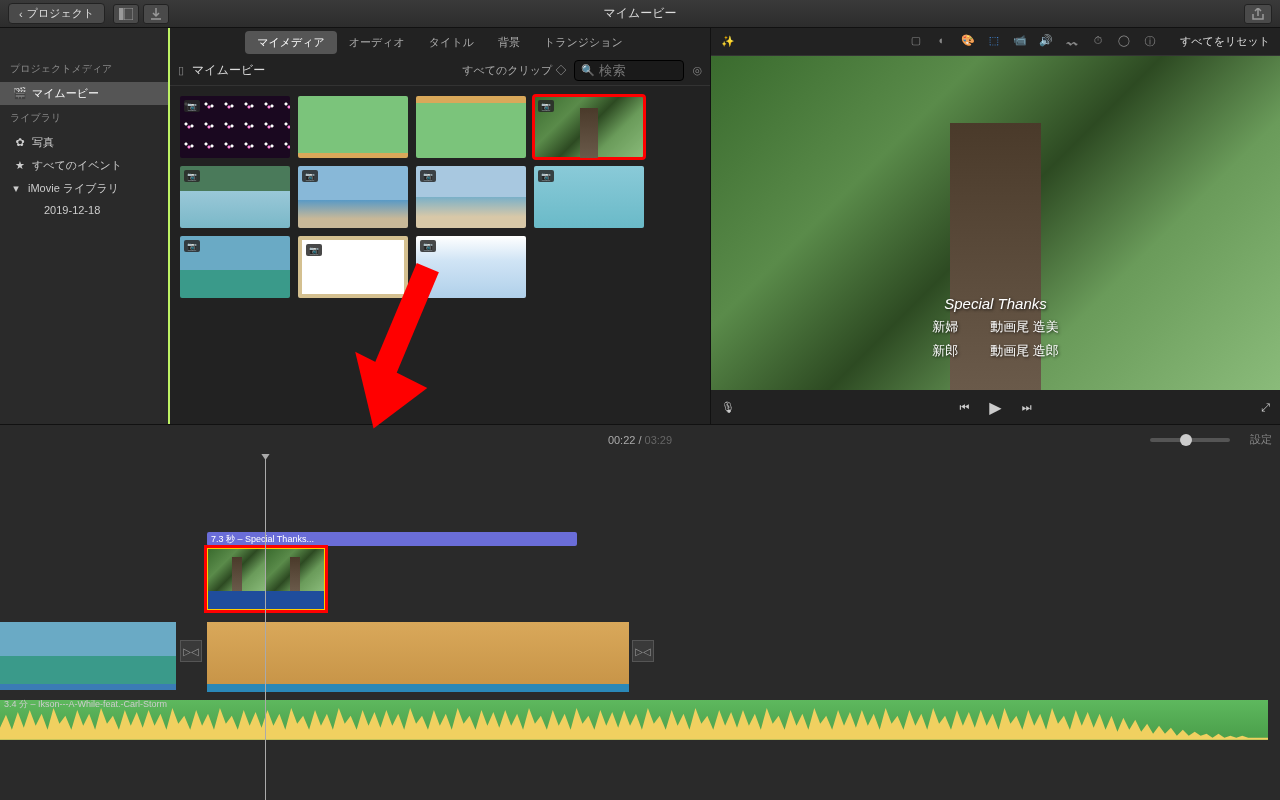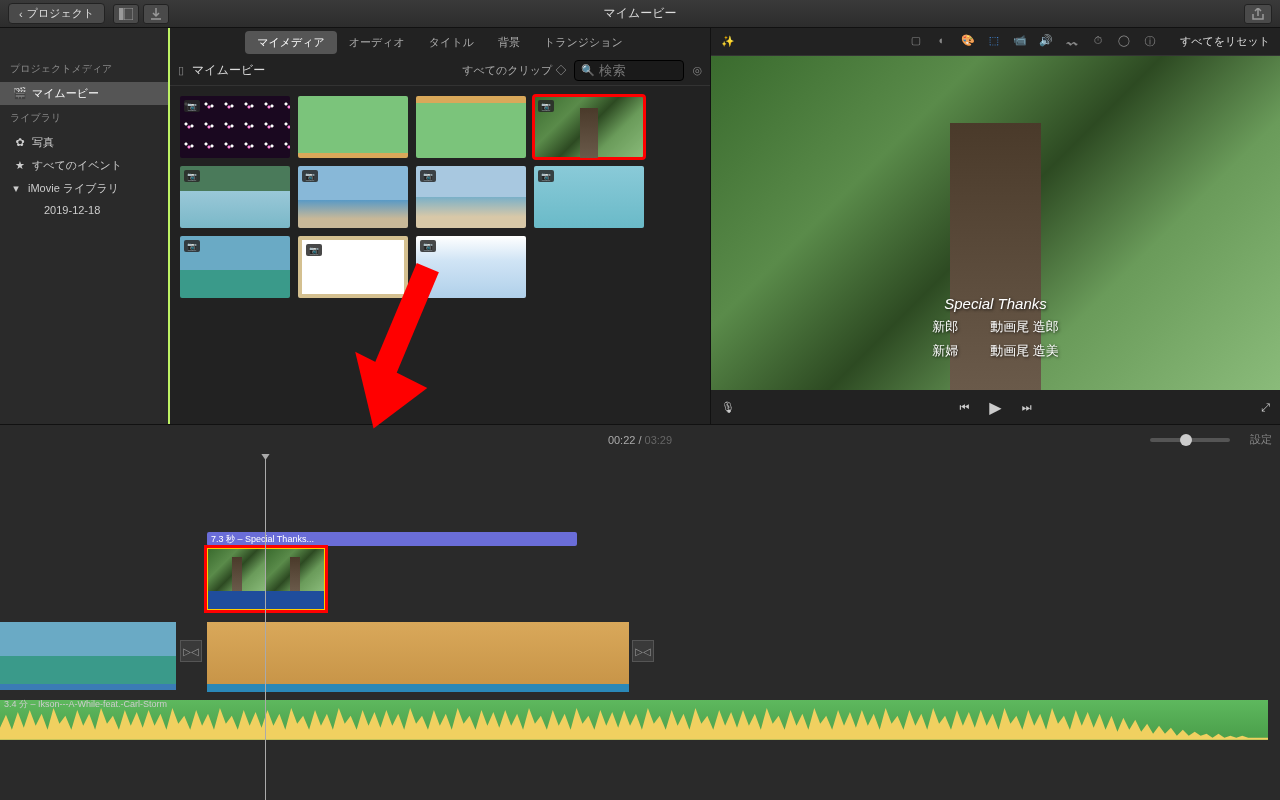--- a/index.html
+++ b/index.html
@@ -228,22 +228,22 @@
         <span>⏱</span>
         <span>◯</span>
         <span>ⓘ</span>
       </div>
       <span class="reset-btn">すべてをリセット</span>
     </div>
     <div class="preview-video">
       <div class="preview-frame fill-tree" style="position:absolute; inset:0;"></div>
       <div class="preview-overlay-text">
         <div>Special Thanks</div>
+        <div class="line"><span>新婦</span><span>動画尾 造美</span></div>
         <div class="line"><span>新郎</span><span>動画尾 造郎</span></div>
-        <div class="line"><span>新婦</span><span>動画尾 造美</span></div>
       </div>
     </div>
     <div class="preview-controls">
       <span class="mic">🎙</span>
       <span>⏮</span>
       <span style="font-size:16px">▶</span>
       <span>⏭</span>
       <span class="fs">⤢</span>
     </div>
   </div>

